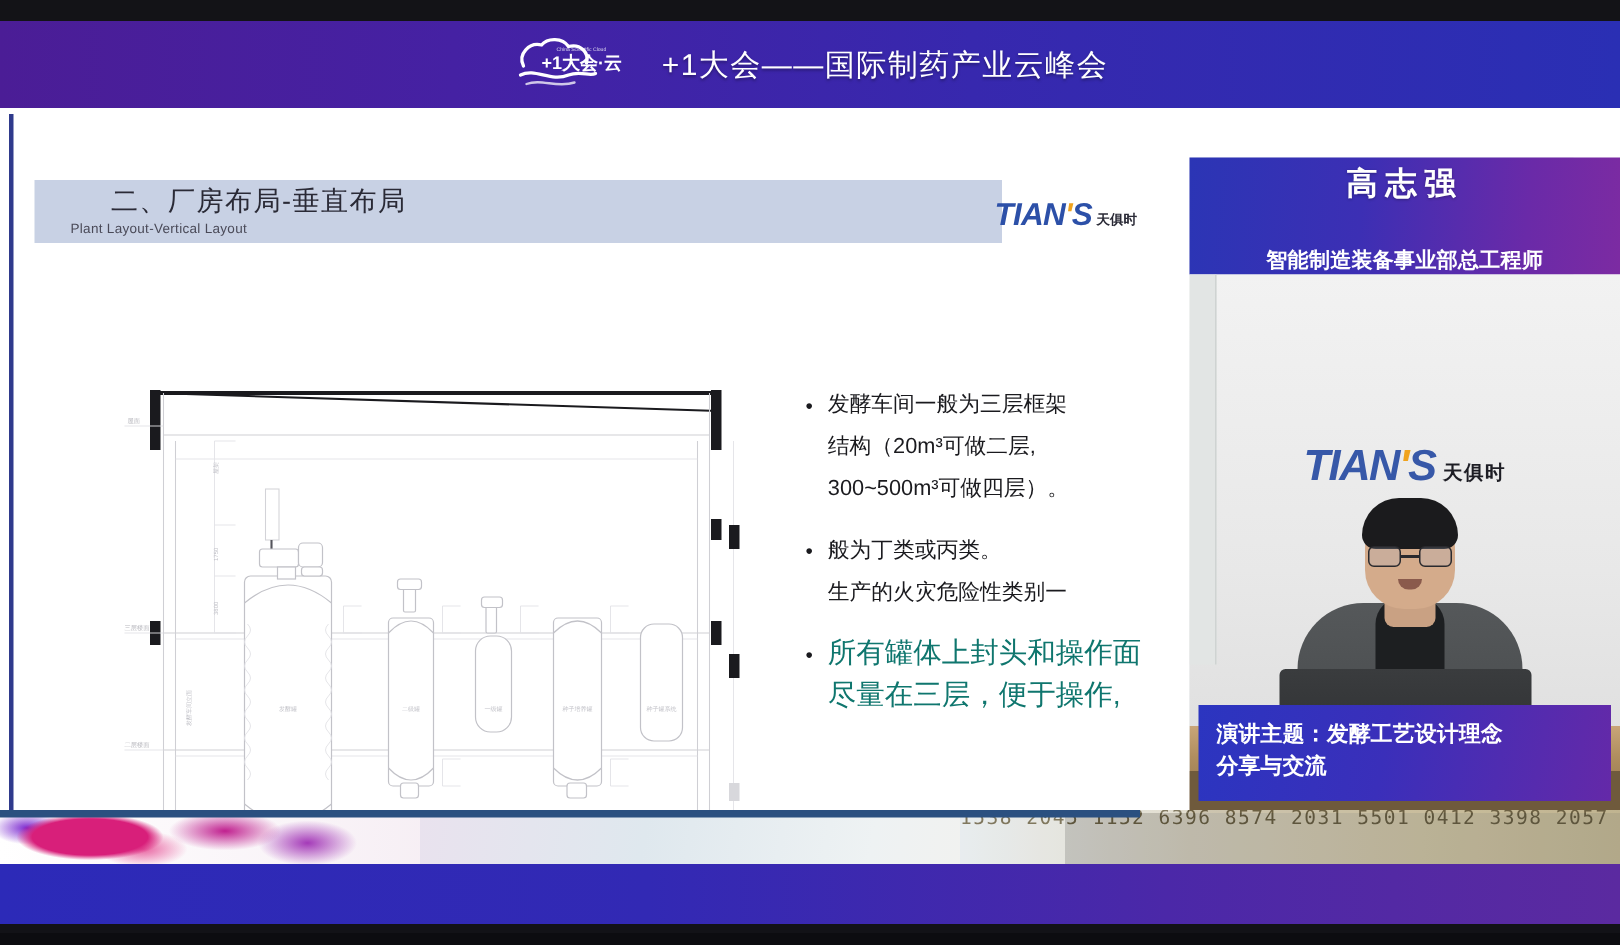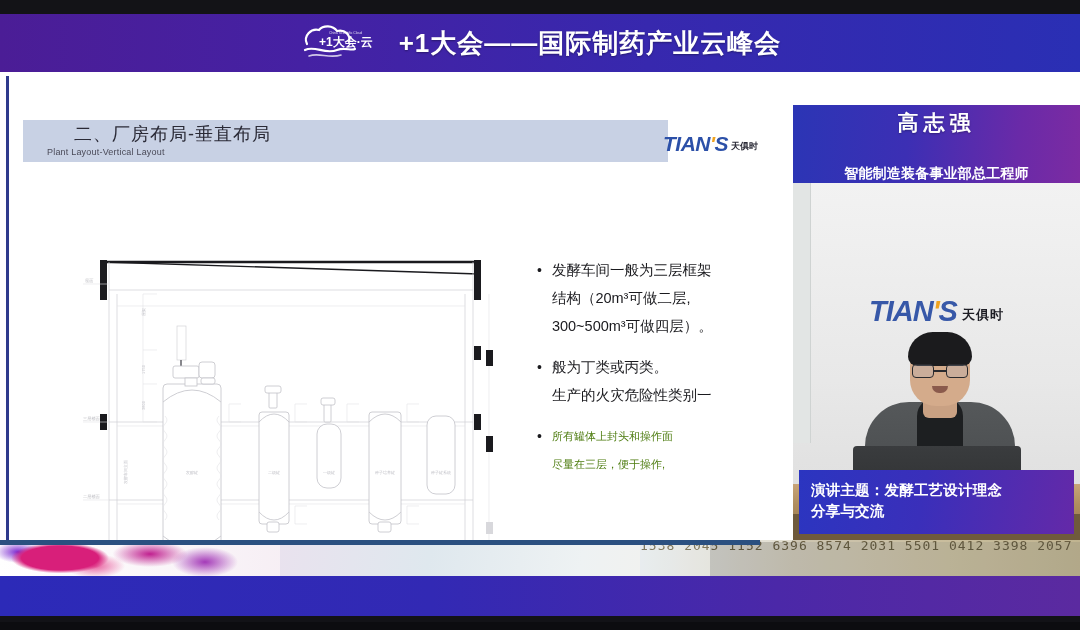--- a/index.html
+++ b/index.html
@@ -15,21 +15,21 @@
 
   
   .header {
     position:absolute; left:0; top:14px; width:1080px; height:58px;
     background:linear-gradient(90deg,#4b1d96 0%,#4521a3 28%,#3728ae 60%,#2a2fb4 100%);
     display:flex; align-items:center; justify-content:center; gap:14px;
   }
   .logo-mark { position:relative; width:86px; height:38px; flex:0 0 auto; }
   .logo-mark svg { display:block; }
   .header-title {
-    color:#ffffff; font-size:26px; font-weight:bold; letter-spacing:1px;
+    color:#ffffff; font-size:20px; font-weight:normal; letter-spacing:1px;
     white-space:nowrap; text-shadow:0 1px 2px rgba(0,0,0,.35);
   }
 
   
   .page { position:absolute; left:0; top:72px; width:1080px; height:468px; background:#ffffff; }
 
   
   .slide { position:absolute; left:6px; top:76px; width:786px; height:466px; background:#ffffff;
            border-left:3px solid #2f3a8c; }
 
@@ -315,21 +315,21 @@
       </div>
       <div style="display:flex;gap:10px;margin-bottom:13px;">
         <span style="color:#1a1a1e;font-size:14px;line-height:28px;">•</span>
         <div style="font-size:14.5px;color:#1a1a1e;line-height:28px;">
           <div>般为丁类或丙类。</div>
           <div>生产的火灾危险性类别一</div>
         </div>
       </div>
       <div style="display:flex;gap:10px;">
         <span style="color:#1a1a1e;font-size:14px;line-height:28px;">•</span>
-        <div style="font-size:11px;color:#4d7c0f;line-height:28px;">
+        <div style="font-size:19px;color:#0f766e;line-height:28px;">
           <div>所有罐体上封头和操作面</div>
           <div>尽量在三层，便于操作,</div>
         </div>
       </div>
     </div>
 
     <div class="footer-url">www.tianjushi.com</div>
     <div class="footer-page">20</div>
     <div class="gold-rule"></div>
   </div>

